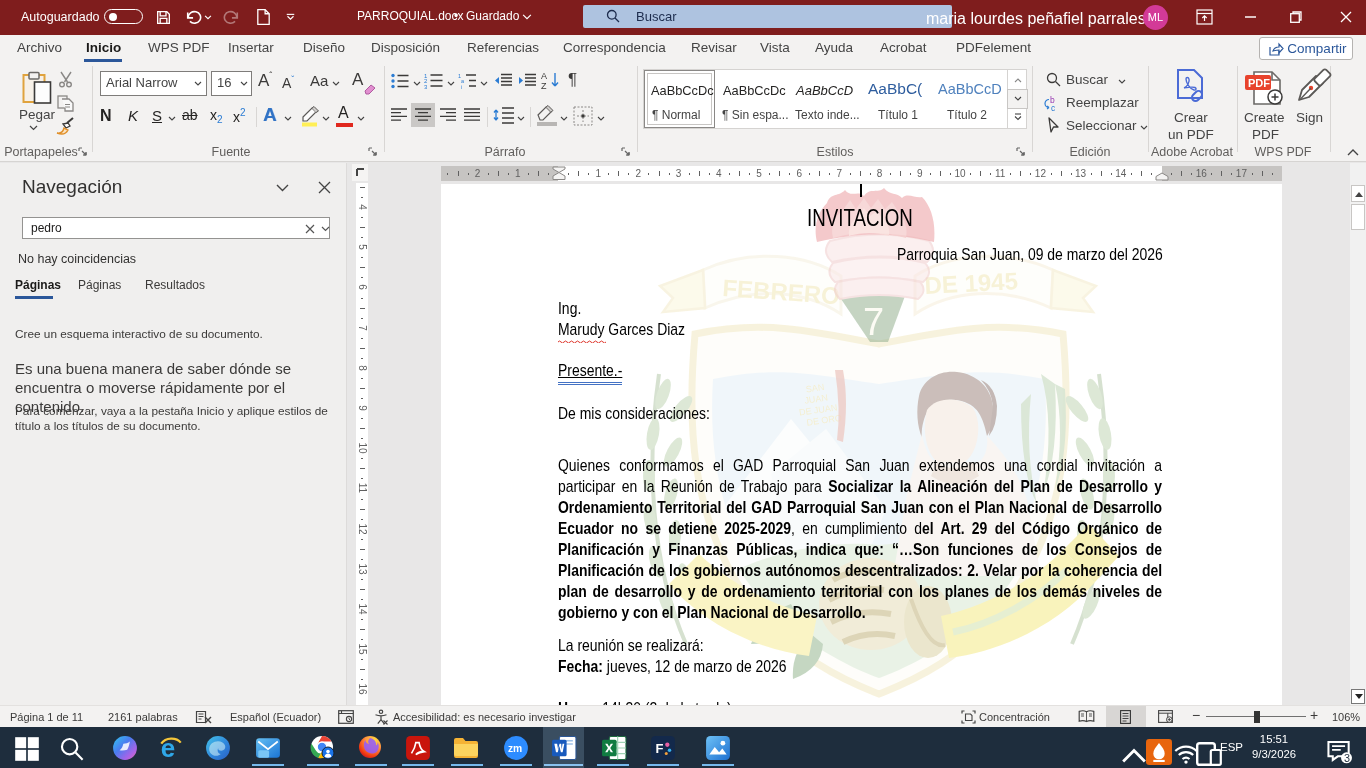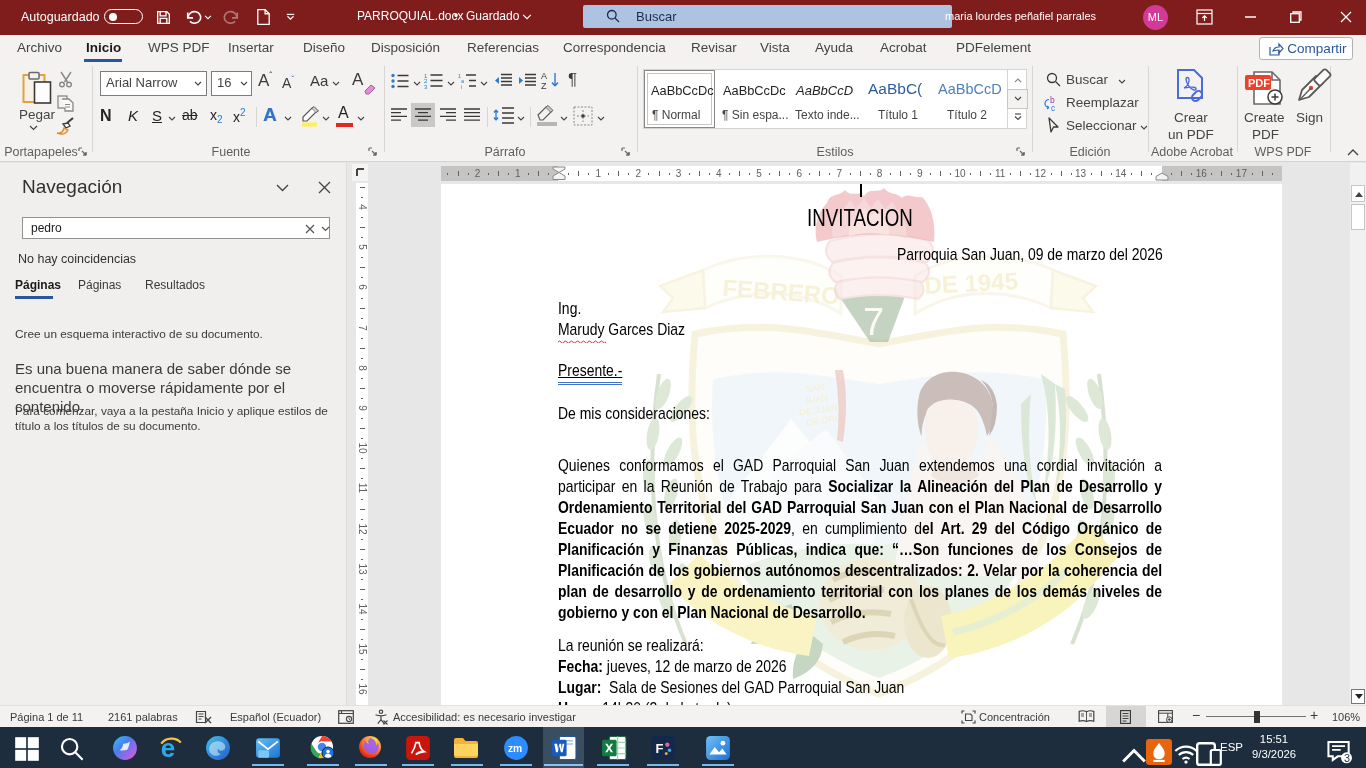--- a/index.html
+++ b/index.html
@@ -85,21 +85,21 @@
   <svg class="ab" style="left:522px;top:14px" width="10" height="6" viewBox="0 0 11 7">
       <path d="M1 1l4.5 4.5L10 1" fill="none" stroke="#fff" stroke-width="1.4"></path>
     </svg>
   <div id="qsearch">
     <svg style="position:absolute;left:23px;top:4px" width="14" height="14" viewBox="0 0 14 14">
         <circle cx="5.8" cy="5.8" r="4.3" fill="none" stroke="#1d2c4d" stroke-width="1.3"></circle>
         <path d="M9 9l4 4" stroke="#1d2c4d" stroke-width="1.3"></path>
       </svg>
     <div style="position:absolute;left:53px;top:3px">Buscar</div>
   </div>
-  <div class="t" style="left:945px;top:10px;font-size:11px">maria lourdes peñafiel parrales</div>
+  <div class="t" style="left:926px;top:10px;font-size:16px">maria lourdes peñafiel parrales</div>
   <div id="mlcircle">ML</div>
   <svg class="ab" style="left:1196px;top:9px" width="17" height="16" viewBox="0 0 17 16">
       <rect x="1" y="1" width="15" height="14" fill="none" stroke="#fff" stroke-width="1.2"></rect>
       <path d="M1 4.5h15" stroke="#fff" stroke-width="1.2"></path>
       <path d="M8.5 12V7M6.3 9l2.2-2.2L10.7 9" fill="none" stroke="#fff" stroke-width="1.2"></path>
     </svg>
   <svg class="ab" style="left:1245px;top:16px" width="11" height="2" viewBox="0 0 12 2">
       <path d="M0 1h12" stroke="#fff" stroke-width="1.6"></path>
     </svg>
   <svg class="ab" style="left:1290px;top:11px" width="12" height="12" viewBox="0 0 12 12">
@@ -693,21 +693,20 @@
 <div class="dlj" style="top:271px;left:117px"><span>Quienes conformamos el GAD Parroquial San Juan extendemos una cordial invitación a</span></div>
 <div class="dlj" style="top:292px;left:117px"><span>participar en la Reunión de Trabajo para <b>Socializar la Alineación del Plan de Desarrollo y</b></span></div>
 <div class="dlj" style="top:313px;left:117px"><span><b>Ordenamiento Territorial del GAD Parroquial San Juan con el Plan Nacional de Desarrollo</b></span></div>
 <div class="dlj" style="top:334px;left:117px"><span><b>Ecuador no se detiene 2025-2029</b>, en cumplimiento d<b>el Art. 29 del Código Orgánico de</b></span></div>
 <div class="dlj" style="top:355px;left:117px"><span><b>Planificación y Finanzas Públicas, indica que: “…Son funciones de los Consejos de</b></span></div>
 <div class="dlj" style="top:376px;left:117px"><span><b>Planificación de los gobiernos autónomos descentralizados: 2. Velar por la coherencia del</b></span></div>
 <div class="dlj" style="top:397px;left:117px"><span><b>plan de desarrollo y de ordenamiento territorial con los planes de los demás niveles de</b></span></div>
 <div class="dl" style="top:418px;left:117px"><span><b>gobierno y con el Plan Nacional de Desarrollo.</b></span></div>
 <div class="dl" style="top:451px;left:117px"><span>La reunión se realizará:</span></div>
 <div class="dl" style="top:472px;left:117px"><span><b>Fecha:</b> jueves, 12 de marzo de 2026</span></div>
-<div class="dl" style="top:493px;left:117px"><span><b>Lugar:</b>&nbsp; Sala de Sesiones del GAD Parroquial San Juan</span></div>
 <div class="dl" style="top:514px;left:117px"><span><b>Hora:</b>&nbsp; 14h30 (2 de la tarde)</span></div>
 </div>
 <div class="ab" id="vscroll">
   <div style="position:absolute;left:1px;top:22px;width:14px;height:17px;background:#fff;border:1px solid #c8c6c4">
       <svg style="position:absolute;left:3px;top:5px" width="8" height="6" viewBox="0 0 8 6">
         <path d="M0 6l4-5 4 5z" fill="#444"></path>
       </svg>
     </div>
   <div style="position:absolute;left:1px;top:41px;width:14px;height:26px;background:#fff;border:1px solid #c8c6c4"></div>
   <div style="position:absolute;left:1px;top:526px;width:14px;height:15px;background:#fff;border:1px solid #787878">

